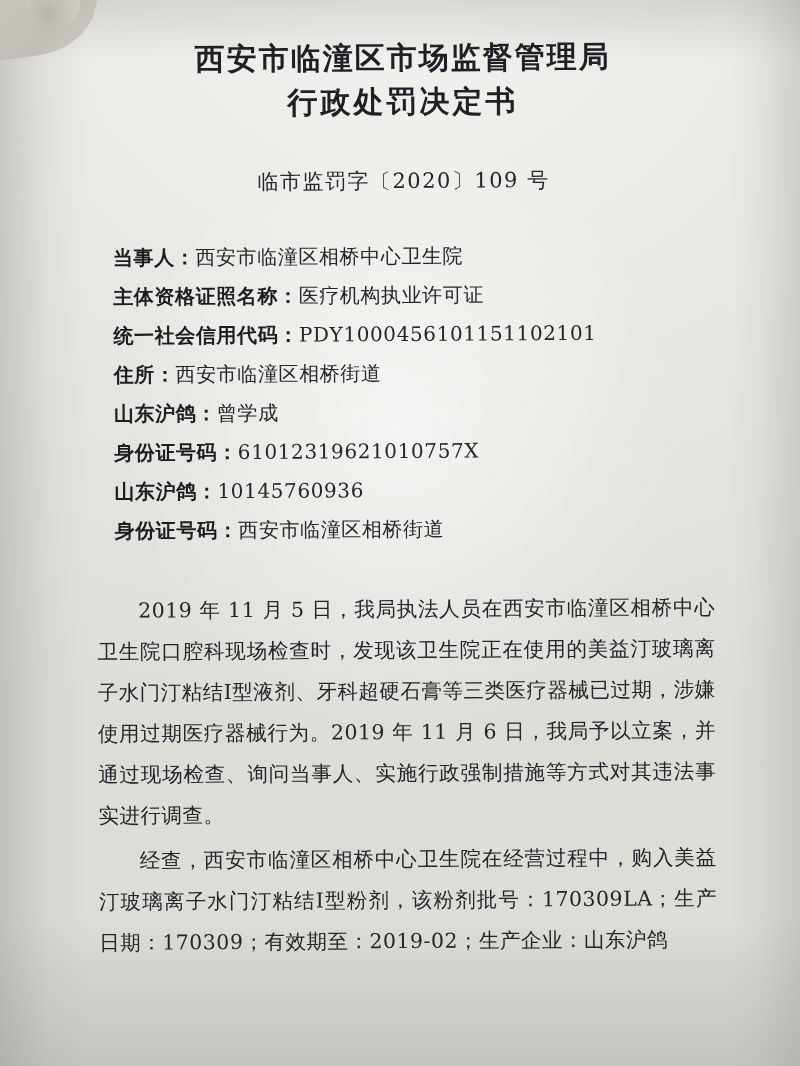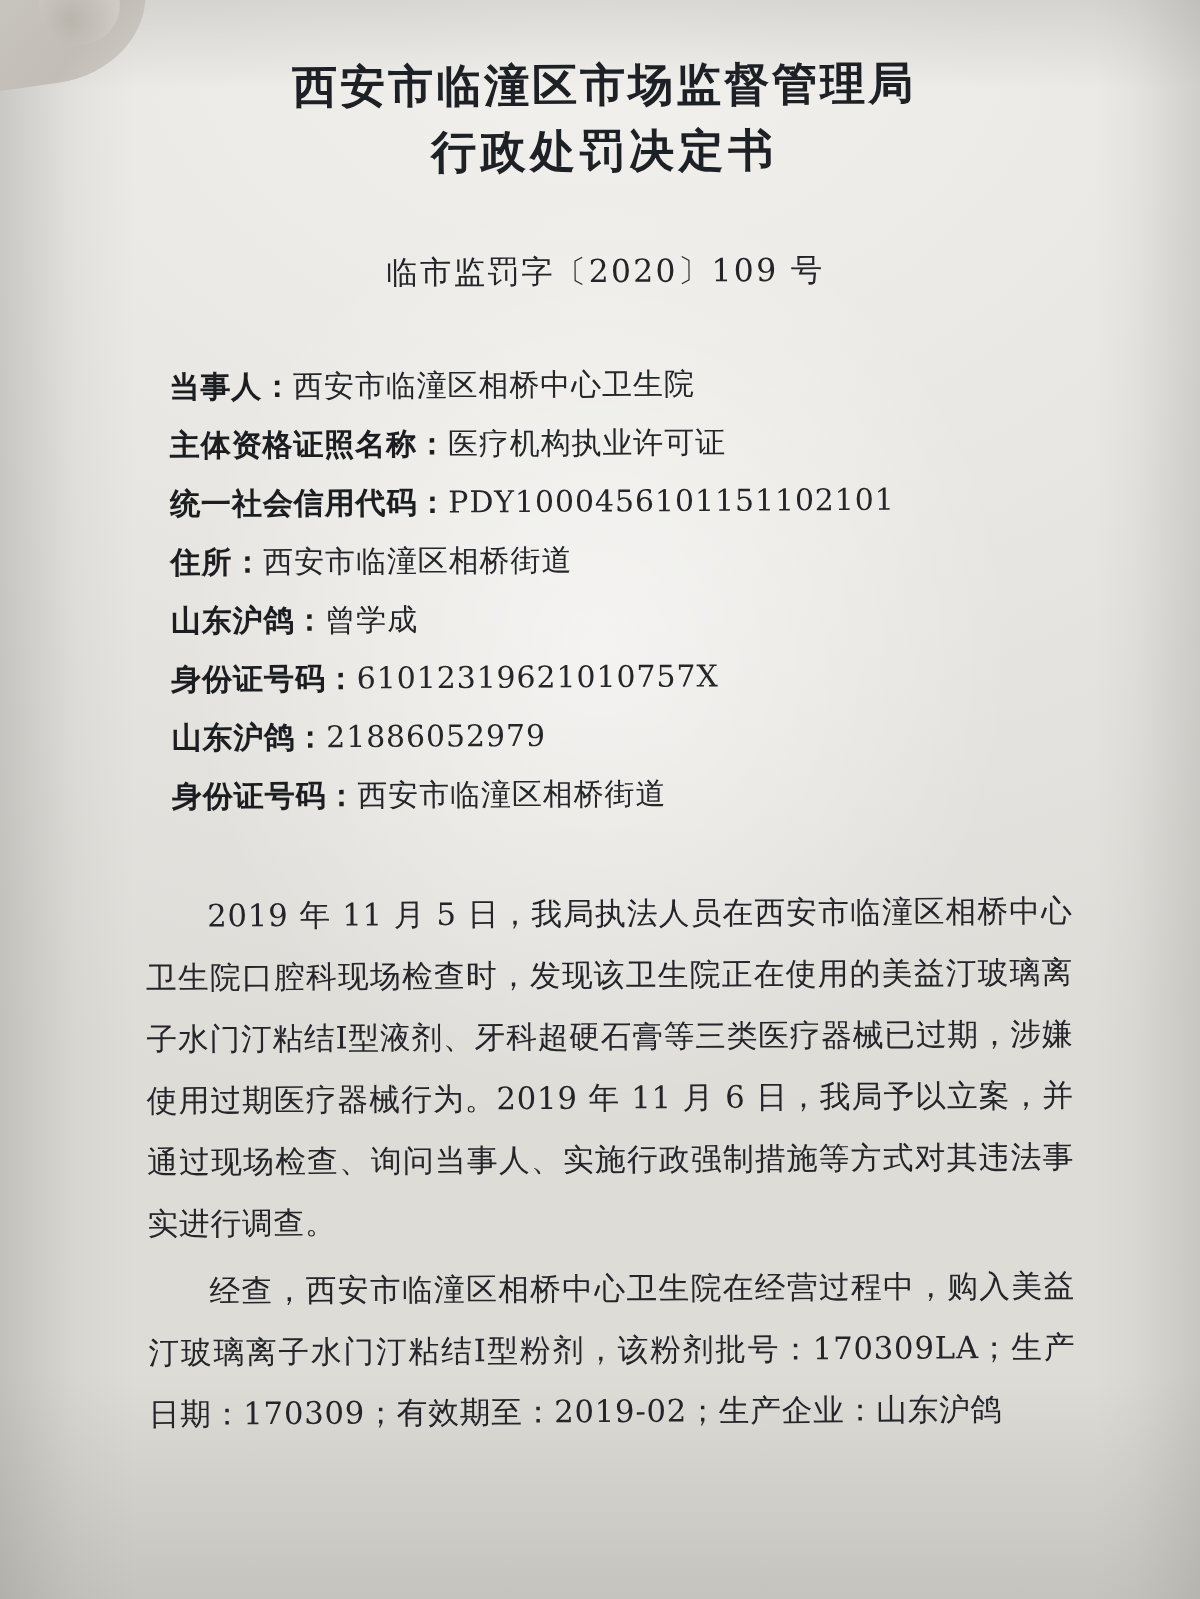--- a/index.html
+++ b/index.html
@@ -184,21 +184,21 @@
         <div class="field-row">
           <span class="field-label">住所：</span><span class="field-value">西安市临潼区相桥街道</span>
         </div>
         <div class="field-row">
           <span class="field-label">山东沪鸽：</span><span class="field-value">曾学成</span>
         </div>
         <div class="field-row">
           <span class="field-label">身份证号码：</span><span class="field-value">61012319621010757X</span>
         </div>
         <div class="field-row">
-          <span class="field-label">山东沪鸽：</span><span class="field-value">21886052979</span>
+          <span class="field-label">山东沪鸽：</span><span class="field-value">10145760936</span>
         </div>
         <div class="field-row">
           <span class="field-label">身份证号码：</span><span class="field-value">西安市临潼区相桥街道</span>
         </div>
       </div>
 
       <div class="body-block">
         <p class="para">2019 年 11 月 5 日，我局执法人员在西安市临潼区相桥中心卫生院口腔科现场检查时，发现该卫生院正在使用的美益汀玻璃离子水门汀粘结Ⅰ型液剂、牙科超硬石膏等三类医疗器械已过期，涉嫌使用过期医疗器械行为。2019 年 11 月 6 日，我局予以立案，并通过现场检查、询问当事人、实施行政强制措施等方式对其违法事实进行调查。</p>
         <p class="para">经查，西安市临潼区相桥中心卫生院在经营过程中，购入美益汀玻璃离子水门汀粘结Ⅰ型粉剂，该粉剂批号：170309LA；生产日期：170309；有效期至：2019-02；生产企业：山东沪鸽</p>
       </div>

